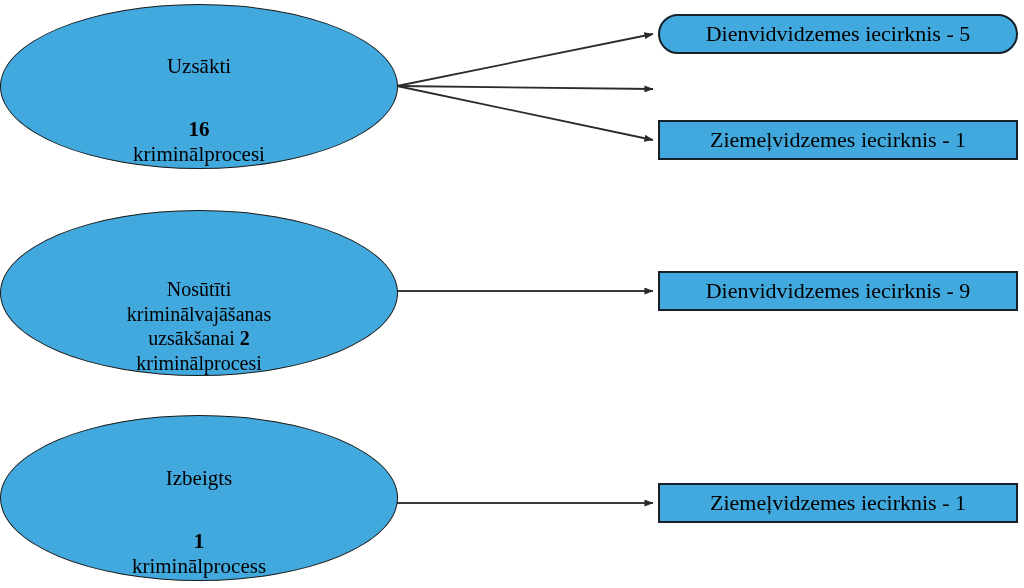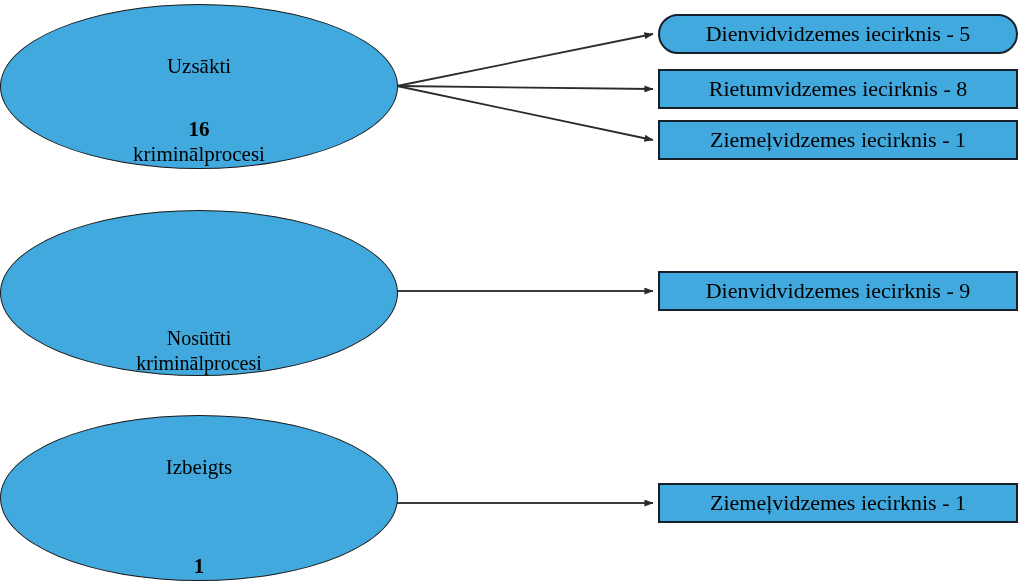--- a/index.html
+++ b/index.html
@@ -42,21 +42,21 @@
   .node-ellipse .ln { display: block; white-space: nowrap; }
   .node-ellipse .ln.bold { font-weight: bold; margin-top: 37px; }
   .node-ellipse .ln .bnum { font-weight: bold; }
 
   #ellipse-1 { left: 0px;  top: 4px;   width: 398px; height: 165px; }
   #ellipse-2 { left: 0px;  top: 210px; width: 398px; height: 166px; }
   #ellipse-3 { left: 0px;  top: 415px; width: 398px; height: 166px; }
 
   #ellipse-1 { font-size: 21px; }
   #ellipse-2 { font-size: 20px; }
-  #ellipse-3 { font-size: 21px; gap: 37px; }
+  #ellipse-3 { font-size: 21px; }
 
   
   .node-box {
     position: absolute;
     box-sizing: border-box;
     left: 658px;
     width: 360px;
     height: 40px;
     background: #41A9DD;
     border: 2.2px solid #16202b;
@@ -107,38 +107,38 @@
 
   <div class="node-ellipse" id="ellipse-1">
     <span class="ln">Uzsākti</span>
     <span class="ln bold">16</span>
     <span class="ln">kriminālprocesi</span>
   </div>
 
   <div class="node-box" id="box-r1-1">
     <span>Dienvidvidzemes iecirknis - 5</span>
   </div>
-  <div class="node-box" id="box-r1-2">
-    <span>Rietumvidzemes iecirknis - 8</span>
-  </div>
   <div class="node-box" id="box-r1-3">
     <span>Ziemeļvidzemes iecirknis - 1</span>
   </div>
 
   <div class="node-ellipse" id="ellipse-2">
     <span class="ln">Nosūtīti</span>
+    <span class="ln">kriminālvajāšanas</span>
+    <span class="ln"><span>uzsākšanai </span><span class="bnum">2</span></span>
     <span class="ln">kriminālprocesi</span>
   </div>
 
   <div class="node-box" id="box-r2-1">
     <span>Dienvidvidzemes iecirknis - 9</span>
   </div>
 
   <div class="node-ellipse" id="ellipse-3">
     <span class="ln">Izbeigts</span>
     <span class="ln bold">1</span>
+    <span class="ln">kriminālprocess</span>
   </div>
 
   <div class="node-box" id="box-r3-1">
     <span>Ziemeļvidzemes iecirknis - 1</span>
   </div>
 
 </div>
 
 </body></html>

